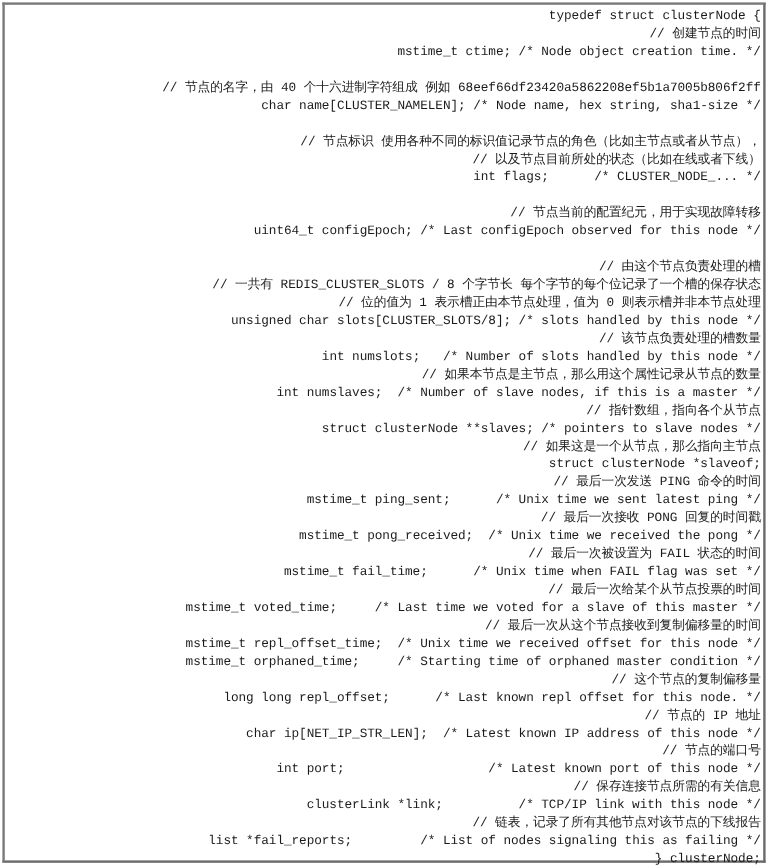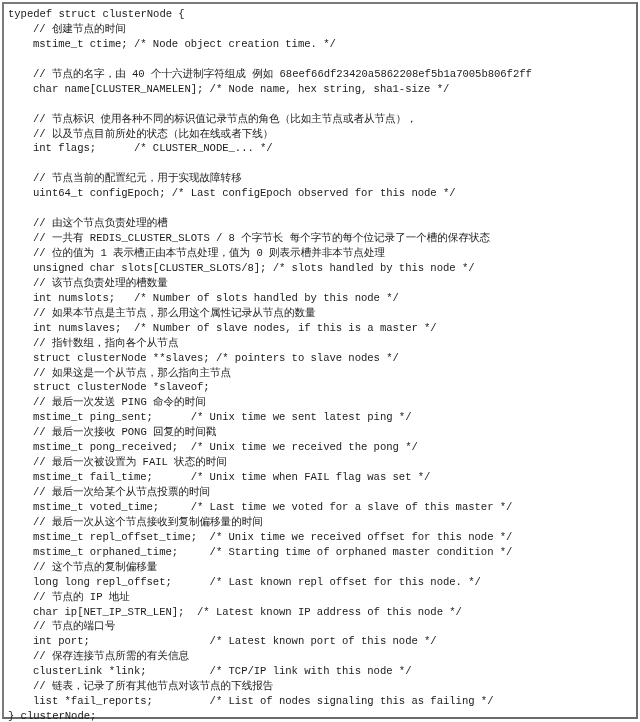--- a/index.html
+++ b/index.html
@@ -1,20 +1,21 @@
 <!DOCTYPE html>
 <html><head>
 <meta charset="utf-8">
 <style>
   html, body { margin: 0; padding: 0; background: #ffffff; }
   body { width: 640px; height: 722px; position: relative; overflow: hidden; }
   .frame {
     position: absolute; left: 2px; top: 2px; width: 632px; height: 713px;
     border: 2px solid #7a7a7a; border-right-color: #6a6a6a; border-bottom-color: #6a6a6a;
     background: #fff;
+    text-align: right;
   }
   .code {
     position: absolute; left: 4px; top: 3px; right: 2px;
     font-family: "Liberation Mono", "DejaVu Sans Mono", monospace;
     font-size: 10.6px; line-height: 14.95px; color: #1a1a1a;
     white-space: pre; letter-spacing: -0.05px;
   }
   .line { height: 14.95px; display: block; }
   .ind { padding-left: 25px; }
 </style>

